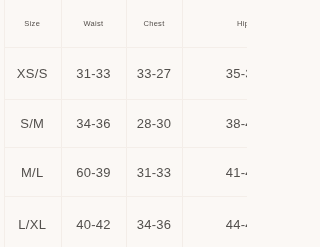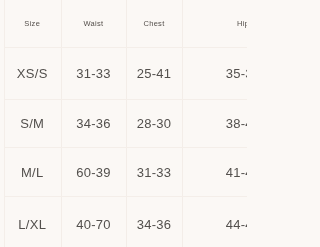--- a/index.html
+++ b/index.html
@@ -113,21 +113,21 @@
     </thead>
     <tbody>
       <tr class="r1">
         <td>
           <span class="cell-text">XS/S</span>
         </td>
         <td>
           <span class="cell-text">31-33</span>
         </td>
         <td>
-          <span class="cell-text">25-41</span>
+          <span class="cell-text">33-27</span>
         </td>
         <td>
           <span class="cell-text">35-37</span>
         </td>
       </tr>
       <tr class="r2">
         <td>
           <span class="cell-text">S/M</span>
         </td>
         <td>
@@ -152,21 +152,21 @@
         </td>
         <td>
           <span class="cell-text">41-43</span>
         </td>
       </tr>
       <tr class="r4">
         <td>
           <span class="cell-text">L/XL</span>
         </td>
         <td>
-          <span class="cell-text">40-70</span>
+          <span class="cell-text">40-42</span>
         </td>
         <td>
           <span class="cell-text">34-36</span>
         </td>
         <td>
           <span class="cell-text">44-46</span>
         </td>
       </tr>
     </tbody>
   </table>

